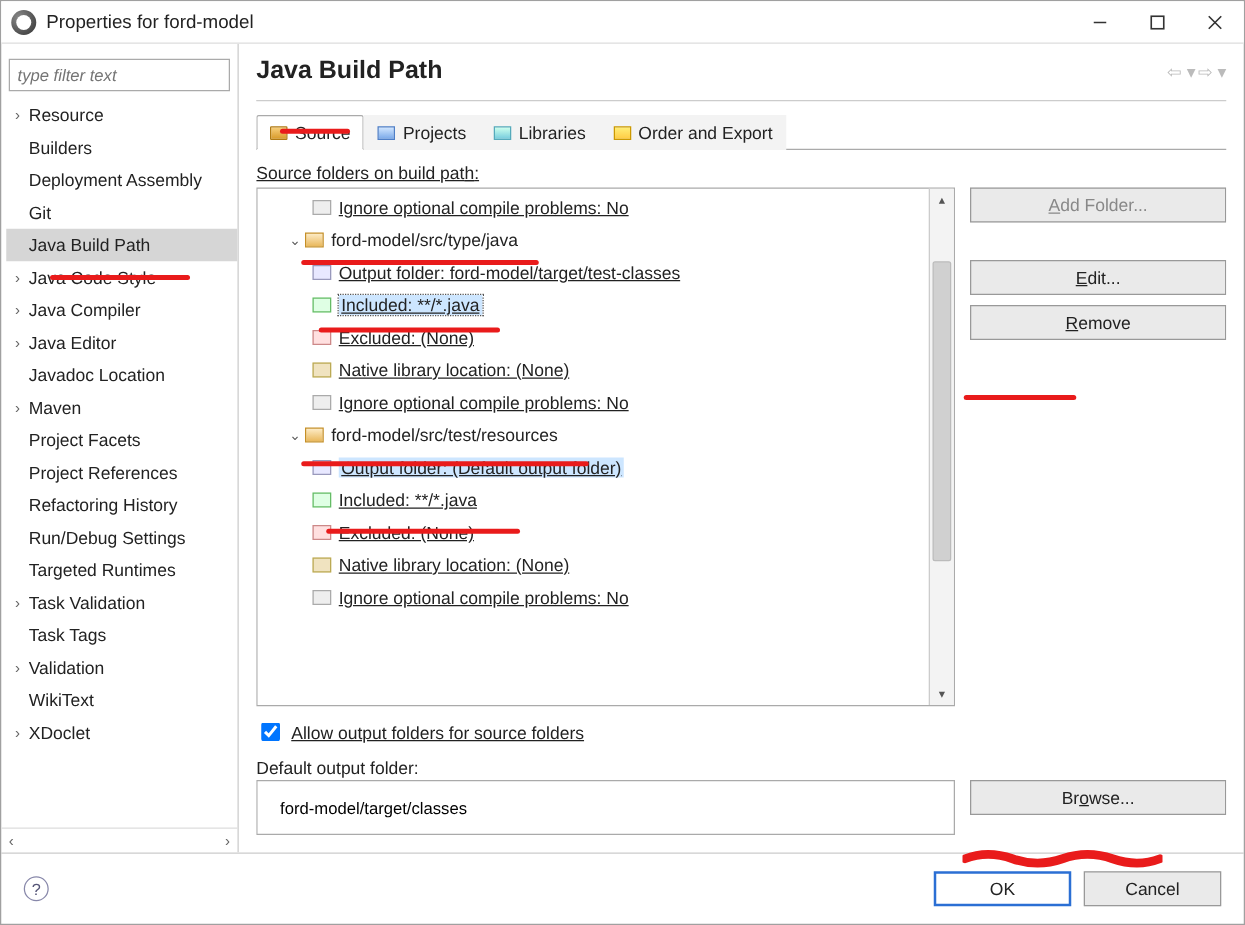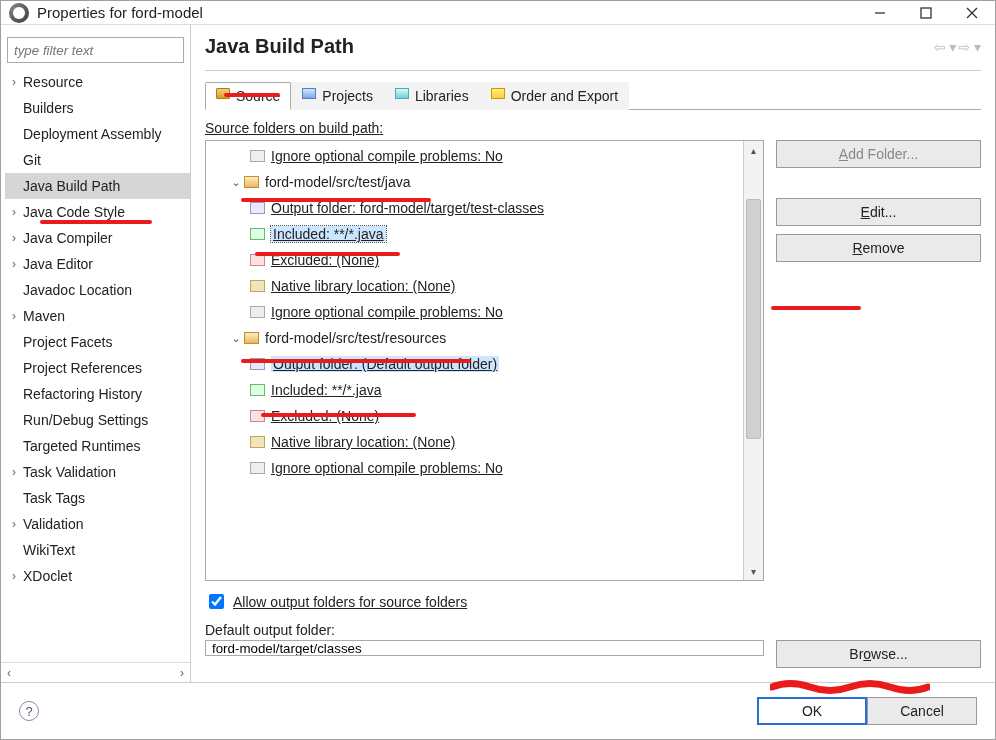--- a/index.html
+++ b/index.html
@@ -1,18 +1,18 @@
 <!DOCTYPE html>
 <html><head>
 <meta charset="utf-8">
 <style>
   * { box-sizing: border-box; }
   html, body { margin: 0; padding: 0; font-family: "Segoe UI", Tahoma, sans-serif; font-size: 14px; color: #222; background: #fff; }
   .window { width: 996px; height: 740px; border: 1px solid #a0a0a0; position: relative; display: flex; flex-direction: column; background:#fff;}
-  .titlebar { height: 24px; display: flex; align-items: center; background: #fff; border-bottom: 1px solid #ddd;}
+  .titlebar { height: 34px; display: flex; align-items: center; background: #fff; border-bottom: 1px solid #ddd;}
   .titlebar .icon { width: 20px; height: 20px; margin: 0 8px; background: radial-gradient(circle at 30% 30%, #888, #333); border-radius: 50%; position:relative;}
   .titlebar .icon::after { content:""; position:absolute; inset:4px; border-radius:50%; background:#fff;}
   .titlebar .title { flex:1; font-size: 15px; }
   .winbtns { display:flex; }
   .winbtn { width: 46px; height: 32px; display:flex; align-items:center; justify-content:center; }
   .winbtn svg { width:12px; height:12px; stroke:#333; stroke-width:1.3; fill:none;}
   .client { flex:1; display:flex; overflow:hidden;}
   
   .left { width: 190px; border-right: 1px solid #ccc; display:flex; flex-direction:column; padding-top:6px; }
   .filter { margin: 6px; height: 26px; }
@@ -25,21 +25,21 @@
   .hscroll { height:20px; border-top:1px solid #ddd; display:flex; align-items:center; padding:0 6px;}
   .hscroll .ar { font-size:12px; color:#666; }
   .hscroll .ar.r{ margin-left:auto;}
   
   .right { flex:1; display:flex; flex-direction:column; padding:10px 14px 0 14px; position:relative;}
   .page-head { display:flex; align-items:center; border-bottom:1px solid #ccc; padding-bottom:12px;}
   .page-head h1 { margin:0; font-size:20px; font-weight:600; }
   .navarrows { margin-left:auto; display:flex; gap:2px; }
   .navarrows span { color:#bbb; font-size:14px; }
   .tabs { margin-top:10px; display:flex; border-bottom:1px solid #aaa; }
-  .tab { padding:5px 10px; display:flex; gap:6px; border:1px solid transparent; position:relative; top:1px; background:#f3f3f3;}
+  .tab { padding:5px 10px; display:flex; align-items:center; gap:6px; border:1px solid transparent; position:relative; top:1px; background:#f3f3f3;}
   .tab.active { background:#fff; border-color:#aaa #aaa #fff #aaa; border-radius:2px 2px 0 0;}
   .tab .ic { width:14px; height:11px; }
   .ic-src{ background:linear-gradient(#f8cf7b,#d89b2b); border:1px solid #b07a12; border-radius:1px;}
   .ic-prj{ background:linear-gradient(#d0e6ff,#7aa9e9); border:1px solid #4e7fc7;}
   .ic-lib{ background:linear-gradient(#cfe,#7cd); border:1px solid #5ab;}
   .ic-ord{ background:linear-gradient(#fe7,#fc4); border:1px solid #c90;}
   .tabpage { padding-top:10px; flex:1; display:flex; flex-direction:column; overflow:hidden;}
   .tabpage .lbl { margin-bottom:4px;text-decoration:underline;}
   .source-row { display:flex; gap:12px; flex:1; min-height:0;}
   .tree-outer { flex:1; border:1px solid #aaa; display:flex; min-height:0;}
@@ -61,26 +61,26 @@
   .tnode .ic.ign { background:#eee; border-color:#aaa;}
   .tnode.sel span.txt { background:#cde6ff; outline:1px dotted #555; padding:0 2px;}
   .tnode.sel2 span.txt { background:#cde6ff; padding:0 2px;}
   .btn-col { width:205px; display:flex; flex-direction:column; gap:8px;}
   .ebtn { height:28px; border:1px solid #999; background:#eaeaea; display:flex; align-items:center; justify-content:center; }
   .ebtn.disabled { color:#888; }
   .check-row{ margin-top:10px; display:flex; align-items:center; gap:6px;text-decoration:underline;}
   .check-row input{ width:15px; height:15px;}
   .outlbl { margin-top:10px;}
   .outrow { display:flex; gap:12px; margin-top:2px;}
-  .outrow input { flex:1; height:16px; border:1px solid #aaa; padding:0 6px;}
+  .outrow input { flex:1; height:44px; border:1px solid #aaa; padding:0 18px;}
   .outrow .ebtn{ width:205px;}
   
   .footer { border-top:1px solid #ccc; padding:14px 18px; display:flex; align-items:center;}
   .help-ic { width:20px; height:20px; border:1.5px solid #88a; border-radius:50%; display:flex; align-items:center; justify-content:center; color:#557; font-size:13px;}
-  .footer-btns { margin-left:auto; display:flex; text-align:right;}
+  .footer-btns { margin-left:auto; display:flex; gap:10px;text-align:right;}
   .footer-btns .ebtn{ width:110px;}
   .footer-btns .ebtn.primary{ border:2px solid #2b6fd4; background:#fff;}
   
   .redmark { position:absolute; height:4px; background:#e91b1b; border-radius:2px; pointer-events:none;}
   .redscribble { position:absolute; pointer-events:none;}
   .redscribble svg { position:absolute; inset:0;}
   
   .uline { text-decoration: underline; }
 </style>
 </head>
@@ -238,21 +238,21 @@
           <div class="tree-outer">
             <div class="tree">
               <div class="tnode tind1">
                   <span class="ic ign"></span>
                   <span class="txt">Ignore optional compile problems: No</span>
                 </div>
 
               <div class="tnode tind0b">
                   <span class="arr">⌄</span>
                   <span class="ic pkg"></span>
-                  <span class="txt">ford-model/src/test/java</span>
+                  <span class="txt">ford-model/src/type/java</span>
                 </div>
               <div class="tnode tind1">
                   <span class="ic out"></span>
                   <span class="txt">Output folder: ford-model/target/test-classes</span>
                 </div>
               <div class="tnode tind1 sel">
                   <span class="ic inc"></span>
                   <span class="txt">Included: **/*.java</span>
                 </div>
               <div class="tnode tind1">

